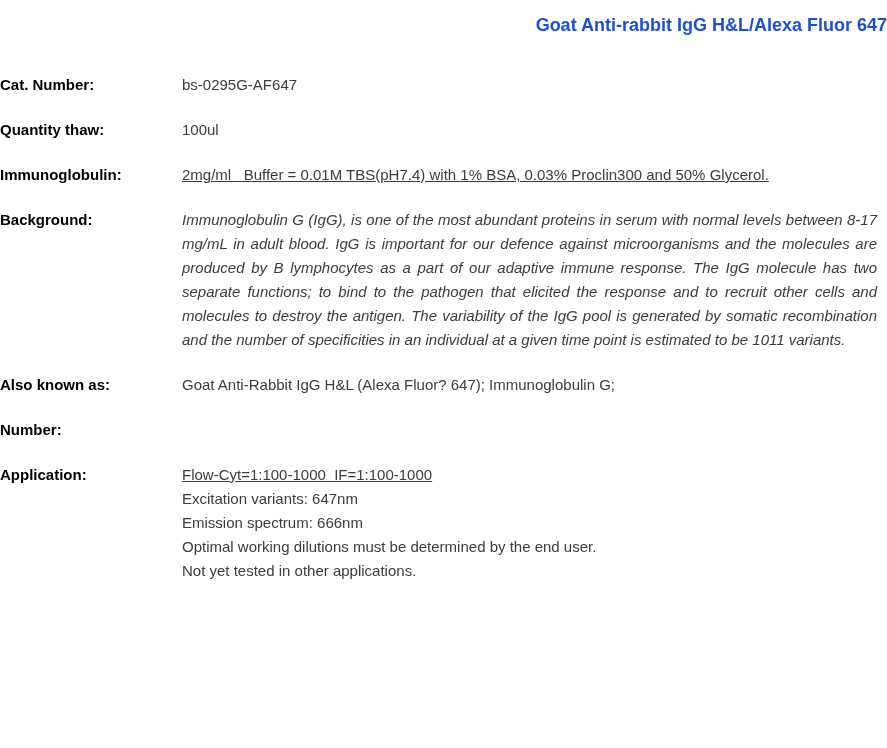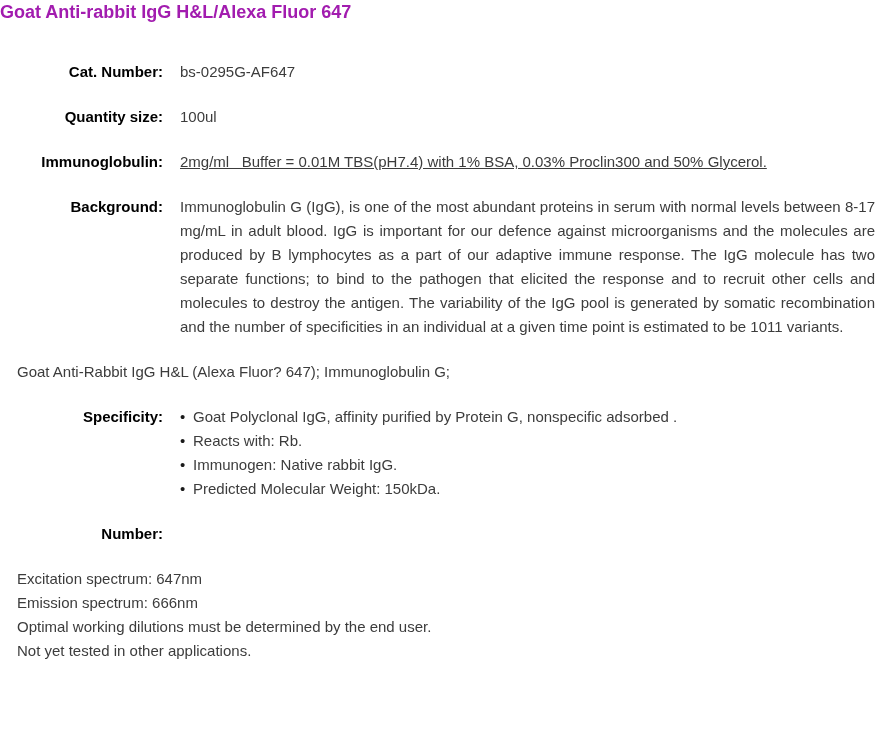--- a/index.html
+++ b/index.html
@@ -12,47 +12,46 @@
     height: 748px;
     background: #ffffff;
     font-family: "Liberation Sans", "DejaVu Sans", sans-serif;
     font-size: 15px;
     color: #3c3c3c;
     overflow: hidden;
     box-sizing: border-box;
   }
   .title {
     margin: 0;
-    padding-top: 1px;
+    padding-top: 14px;
     margin-bottom: 37px;
-    text-align: left;
+    text-align: right;
     font-size: 18px;
     font-weight: bold;
-    color: #a21caf;
+    color: #1d4ed8;
     line-height: 22px;
   }
   .row {
     display: flex;
     align-items: flex-start;
     line-height: 24px;
     margin-bottom: 21px;
   }
   .label {
     flex: 0 0 143px;
     width: 143px;
-    text-align: right;
+    text-align: left;
     font-weight: bold;
     color: #000000;
-    padding-left: 20px;
   }
   .value {
-    margin-left: 17px;
+    margin-left: 39px;
     width: 695px;
   }
-  .justify { text-align: justify; }
+  .justify { text-align: justify; font-style: italic; }
   .pre { white-space: pre-wrap; text-decoration: underline; }
   ul.bullets {
     margin: 0;
     padding: 0;
     list-style: none;
   }
   ul.bullets li::before {
     content: "\2022";
     display: inline-block;
     width: 13px;
@@ -66,56 +65,48 @@
 <div class="page">
 
   <h1 class="title">Goat Anti-rabbit IgG H&amp;L/Alexa Fluor 647</h1>
 
   <div class="row">
     <div class="label">Cat. Number:</div>
     <div class="value">bs-0295G-AF647</div>
   </div>
 
   <div class="row">
-    <div class="label">Quantity size:</div>
+    <div class="label">Quantity thaw:</div>
     <div class="value">100ul</div>
   </div>
 
   <div class="row">
     <div class="label">Immunoglobulin:</div>
     <div class="value pre">2mg/ml   Buffer = 0.01M TBS(pH7.4) with 1% BSA, 0.03% Proclin300 and 50% Glycerol.</div>
   </div>
 
   <div class="row">
     <div class="label">Background:</div>
     <div class="value justify">Immunoglobulin G (IgG), is one of the most abundant proteins in serum with normal levels between 8-17 mg/mL in adult blood. IgG is important for our defence against microorganisms and the molecules are produced by B lymphocytes as a part of our adaptive immune response. The IgG molecule has two separate functions; to bind to the pathogen that elicited the response and to recruit other cells and molecules to destroy the antigen. The variability of the IgG pool is generated by somatic recombination and the number of specificities in an individual at a given time point is estimated to be 1011 variants.</div>
   </div>
 
   <div class="row">
+    <div class="label">Also known as:</div>
     <div class="value">Goat Anti-Rabbit IgG H&amp;L (Alexa Fluor? 647); Immunoglobulin G;</div>
   </div>
 
-  <div class="row">
-    <div class="label">Specificity:</div>
-    <div class="value">
-      <ul class="bullets">
-        <li>Goat Polyclonal IgG, affinity purified by Protein G, nonspecific adsorbed .</li>
-        <li>Reacts with: Rb.</li>
-        <li>Immunogen: Native rabbit IgG.</li>
-        <li>Predicted Molecular Weight: 150kDa.</li>
-      </ul>
-    </div>
-  </div>
 
   <div class="row">
     <div class="label">Number:</div>
   </div>
 
   <div class="row">
+    <div class="label">Application:</div>
     <div class="value">
-      <div class="app-line">Excitation spectrum: 647nm</div>
+      <div class="app-line pre">Flow-Cyt=1:100-1000  IF=1:100-1000</div>
+      <div class="app-line">Excitation variants: 647nm</div>
       <div class="app-line">Emission spectrum: 666nm</div>
       <div class="app-line">Optimal working dilutions must be determined by the end user.</div>
       <div class="app-line">Not yet tested in other applications.</div>
     </div>
   </div>
 
 </div>
 
 </body></html>

